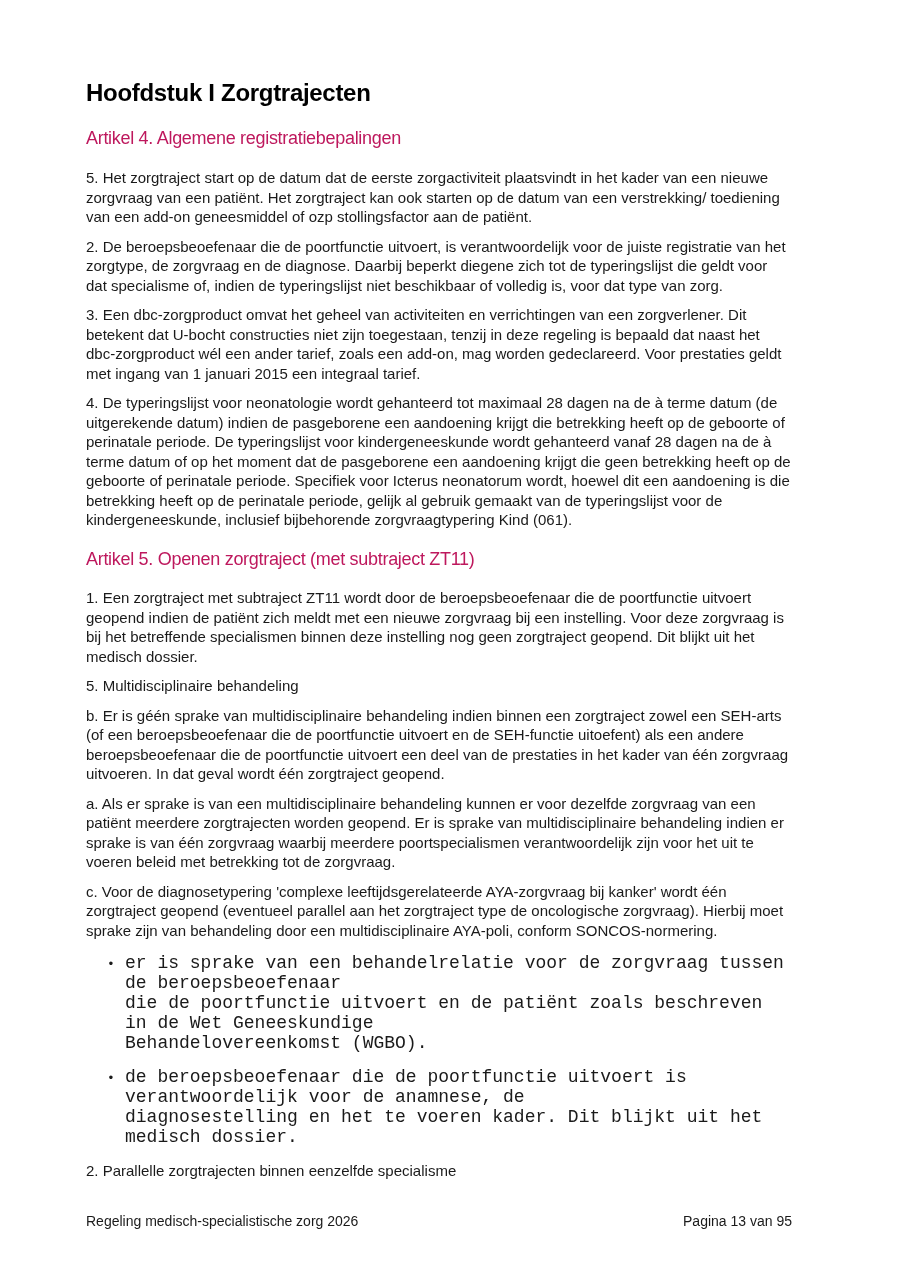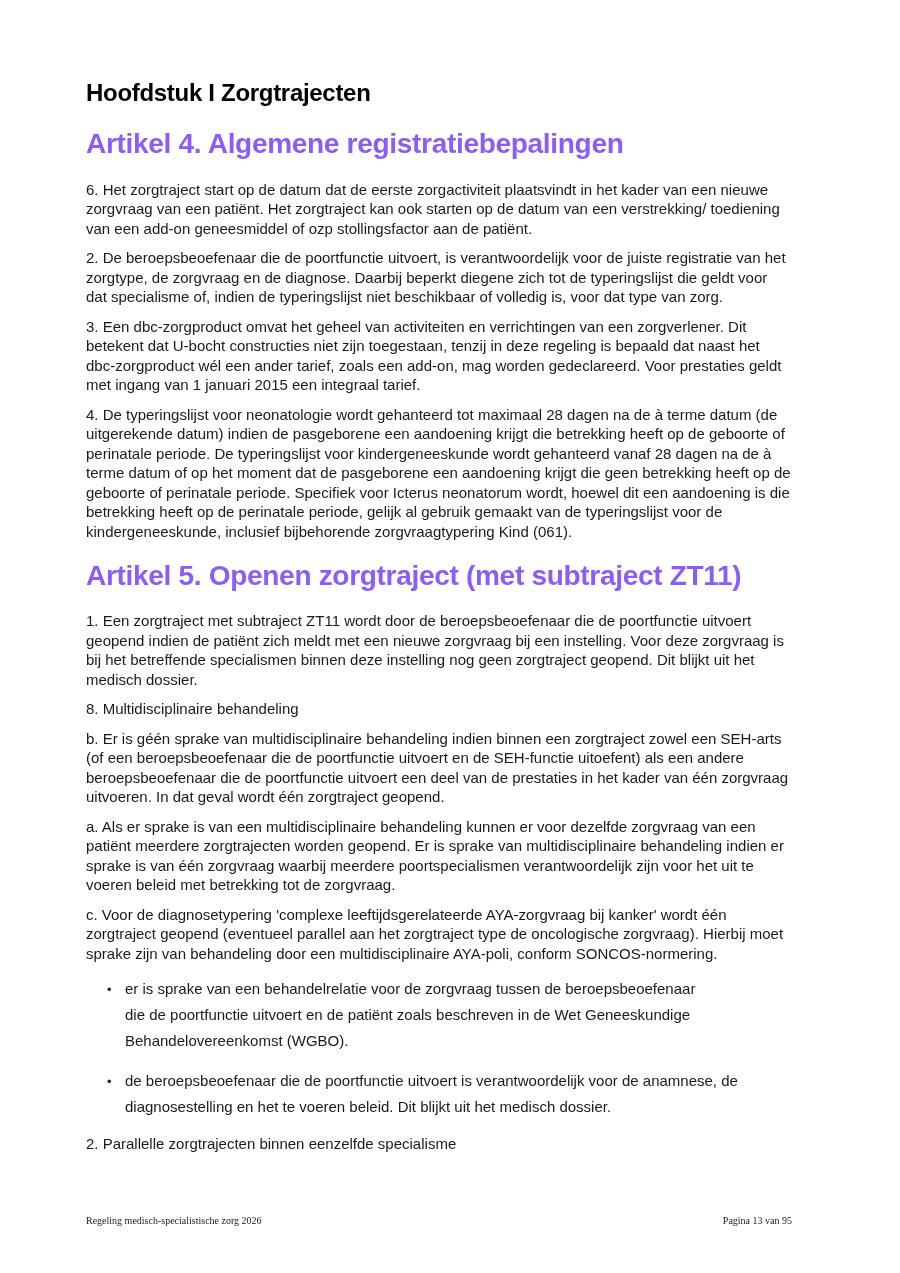--- a/index.html
+++ b/index.html
@@ -23,23 +23,23 @@
   }
   h1.chapter {
     font-size: 24px;
     font-weight: 700;
     color: #000000;
     letter-spacing: -0.3px;
     margin: 0;
     line-height: 1.1;
   }
   h2.article {
-    font-size: 28px;
-    font-weight: 700;
-    color: #8b5cf6;
+    font-size: 18px;
+    font-weight: 400;
+    color: #be185d;
     letter-spacing: -0.3px;
     margin: 22px 0 19px 0;
     line-height: 1.15;
   }
   h2.article.tight {
     margin-top: 19px;
   }
   p.body-par {
     font-size: 15px;
     line-height: 19.5px;
@@ -47,23 +47,24 @@
     color: #1a1a1a;
   }
   ul.cond-list {
     list-style: none;
     margin: 13px 0 0 0;
     padding: 0;
   }
   ul.cond-list li {
     position: relative;
     padding-left: 39px;
-    font-size: 15px;
-    line-height: 26px;
+    font-size: 18px;
+    line-height: 20px;
     color: #1a1a1a;
+    font-family: Liberation Mono, monospace;
   }
   ul.cond-list li + li {
     margin-top: 14px;
   }
   .bullet {
     position: absolute;
     left: 21px;
     top: 0;
   }
   .bullet::before {
@@ -78,60 +79,59 @@
     margin-bottom: 0;
   }
   .footer {
     position: absolute;
     left: 86px;
     right: 84px;
     top: 1212px;
     display: flex;
     justify-content: space-between;
     align-items: center;
-    font-size: 10px;
+    font-size: 14px;
     line-height: 18px;
     color: #1a1a1a;
-    font-family: Liberation Serif, serif;
   }
 </style>
 </head>
 <body>
 
 <div class="page">
   <div class="content">
 
     <h1 class="chapter">Hoofdstuk I Zorgtrajecten</h1>
 
     <h2 class="article">Artikel 4. Algemene registratiebepalingen</h2>
 
-    <p class="body-par">6. Het zorgtraject start op de datum dat de eerste zorgactiviteit plaatsvindt in het kader van een nieuwe zorgvraag van een patiënt. Het zorgtraject kan ook starten op de datum van een verstrekking/ toediening van een add-on geneesmiddel of ozp stollingsfactor aan de patiënt.</p>
+    <p class="body-par">5. Het zorgtraject start op de datum dat de eerste zorgactiviteit plaatsvindt in het kader van een nieuwe zorgvraag van een patiënt. Het zorgtraject kan ook starten op de datum van een verstrekking/ toediening van een add-on geneesmiddel of ozp stollingsfactor aan de patiënt.</p>
     <p class="body-par">2. De beroepsbeoefenaar die de poortfunctie uitvoert, is verantwoordelijk voor de juiste registratie van het zorgtype, de zorgvraag en de diagnose. Daarbij beperkt diegene zich tot de typeringslijst die geldt voor dat specialisme of, indien de typeringslijst niet beschikbaar of volledig is, voor dat type van zorg.</p>
     <p class="body-par">3. Een dbc-zorgproduct omvat het geheel van activiteiten en verrichtingen van een zorgverlener. Dit betekent dat U-bocht constructies niet zijn toegestaan, tenzij in deze regeling is bepaald dat naast het dbc-zorgproduct wél een ander tarief, zoals een add-on, mag worden gedeclareerd. Voor prestaties geldt met ingang van 1 januari 2015 een integraal tarief.</p>
     <p class="body-par">4. De typeringslijst voor neonatologie wordt gehanteerd tot maximaal 28 dagen na de à terme datum (de uitgerekende datum) indien de pasgeborene een aandoening krijgt die betrekking heeft op de geboorte of perinatale periode. De typeringslijst voor kindergeneeskunde wordt gehanteerd vanaf 28 dagen na de à terme datum of op het moment dat de pasgeborene een aandoening krijgt die geen betrekking heeft op de geboorte of perinatale periode. Specifiek voor Icterus neonatorum wordt, hoewel dit een aandoening is die betrekking heeft op de perinatale periode, gelijk al gebruik gemaakt van de typeringslijst voor de kindergeneeskunde, inclusief bijbehorende zorgvraagtypering Kind (061).</p>
 
     <h2 class="article tight">Artikel 5. Openen zorgtraject (met subtraject ZT11)</h2>
 
     <p class="body-par">1. Een zorgtraject met subtraject ZT11 wordt door de beroepsbeoefenaar die de poortfunctie uitvoert geopend indien de patiënt zich meldt met een nieuwe zorgvraag bij een instelling. Voor deze zorgvraag is bij het betreffende specialismen binnen deze instelling nog geen zorgtraject geopend. Dit blijkt uit het medisch dossier.</p>
-    <p class="body-par">8. Multidisciplinaire behandeling</p>
+    <p class="body-par">5. Multidisciplinaire behandeling</p>
     <p class="body-par">b. Er is géén sprake van multidisciplinaire behandeling indien binnen een zorgtraject zowel een SEH-arts (of een beroepsbeoefenaar die de poortfunctie uitvoert en de SEH-functie uitoefent) als een andere beroepsbeoefenaar die de poortfunctie uitvoert een deel van de prestaties in het kader van één zorgvraag uitvoeren. In dat geval wordt één zorgtraject geopend.</p>
     <p class="body-par">a. Als er sprake is van een multidisciplinaire behandeling kunnen er voor dezelfde zorgvraag van een patiënt meerdere zorgtrajecten worden geopend. Er is sprake van multidisciplinaire behandeling indien er sprake is van één zorgvraag waarbij meerdere poortspecialismen verantwoordelijk zijn voor het uit te voeren beleid met betrekking tot de zorgvraag.</p>
     <p class="body-par">c. Voor de diagnosetypering 'complexe leeftijdsgerelateerde AYA-zorgvraag bij kanker' wordt één zorgtraject geopend (eventueel parallel aan het zorgtraject type de oncologische zorgvraag). Hierbij moet sprake zijn van behandeling door een multidisciplinaire AYA-poli, conform SONCOS-normering.</p>
 
     <ul class="cond-list">
       <li>
         <span class="bullet"></span>
         <span class="li-text">er is sprake van een behandelrelatie voor de zorgvraag tussen de beroepsbeoefenaar
 die de poortfunctie uitvoert en de patiënt zoals beschreven in de Wet Geneeskundige
 Behandelovereenkomst (WGBO).</span>
       </li>
       <li>
         <span class="bullet"></span>
         <span class="li-text">de beroepsbeoefenaar die de poortfunctie uitvoert is verantwoordelijk voor de anamnese, de
-diagnosestelling en het te voeren beleid. Dit blijkt uit het medisch dossier.</span>
+diagnosestelling en het te voeren kader. Dit blijkt uit het medisch dossier.</span>
       </li>
     </ul>
 
     <p class="body-par closing-par">2. Parallelle zorgtrajecten binnen eenzelfde specialisme</p>
 
   </div>
 
   <div class="footer">
     <span>Regeling medisch-specialistische zorg 2026</span>
     <span>Pagina 13 van 95</span>

